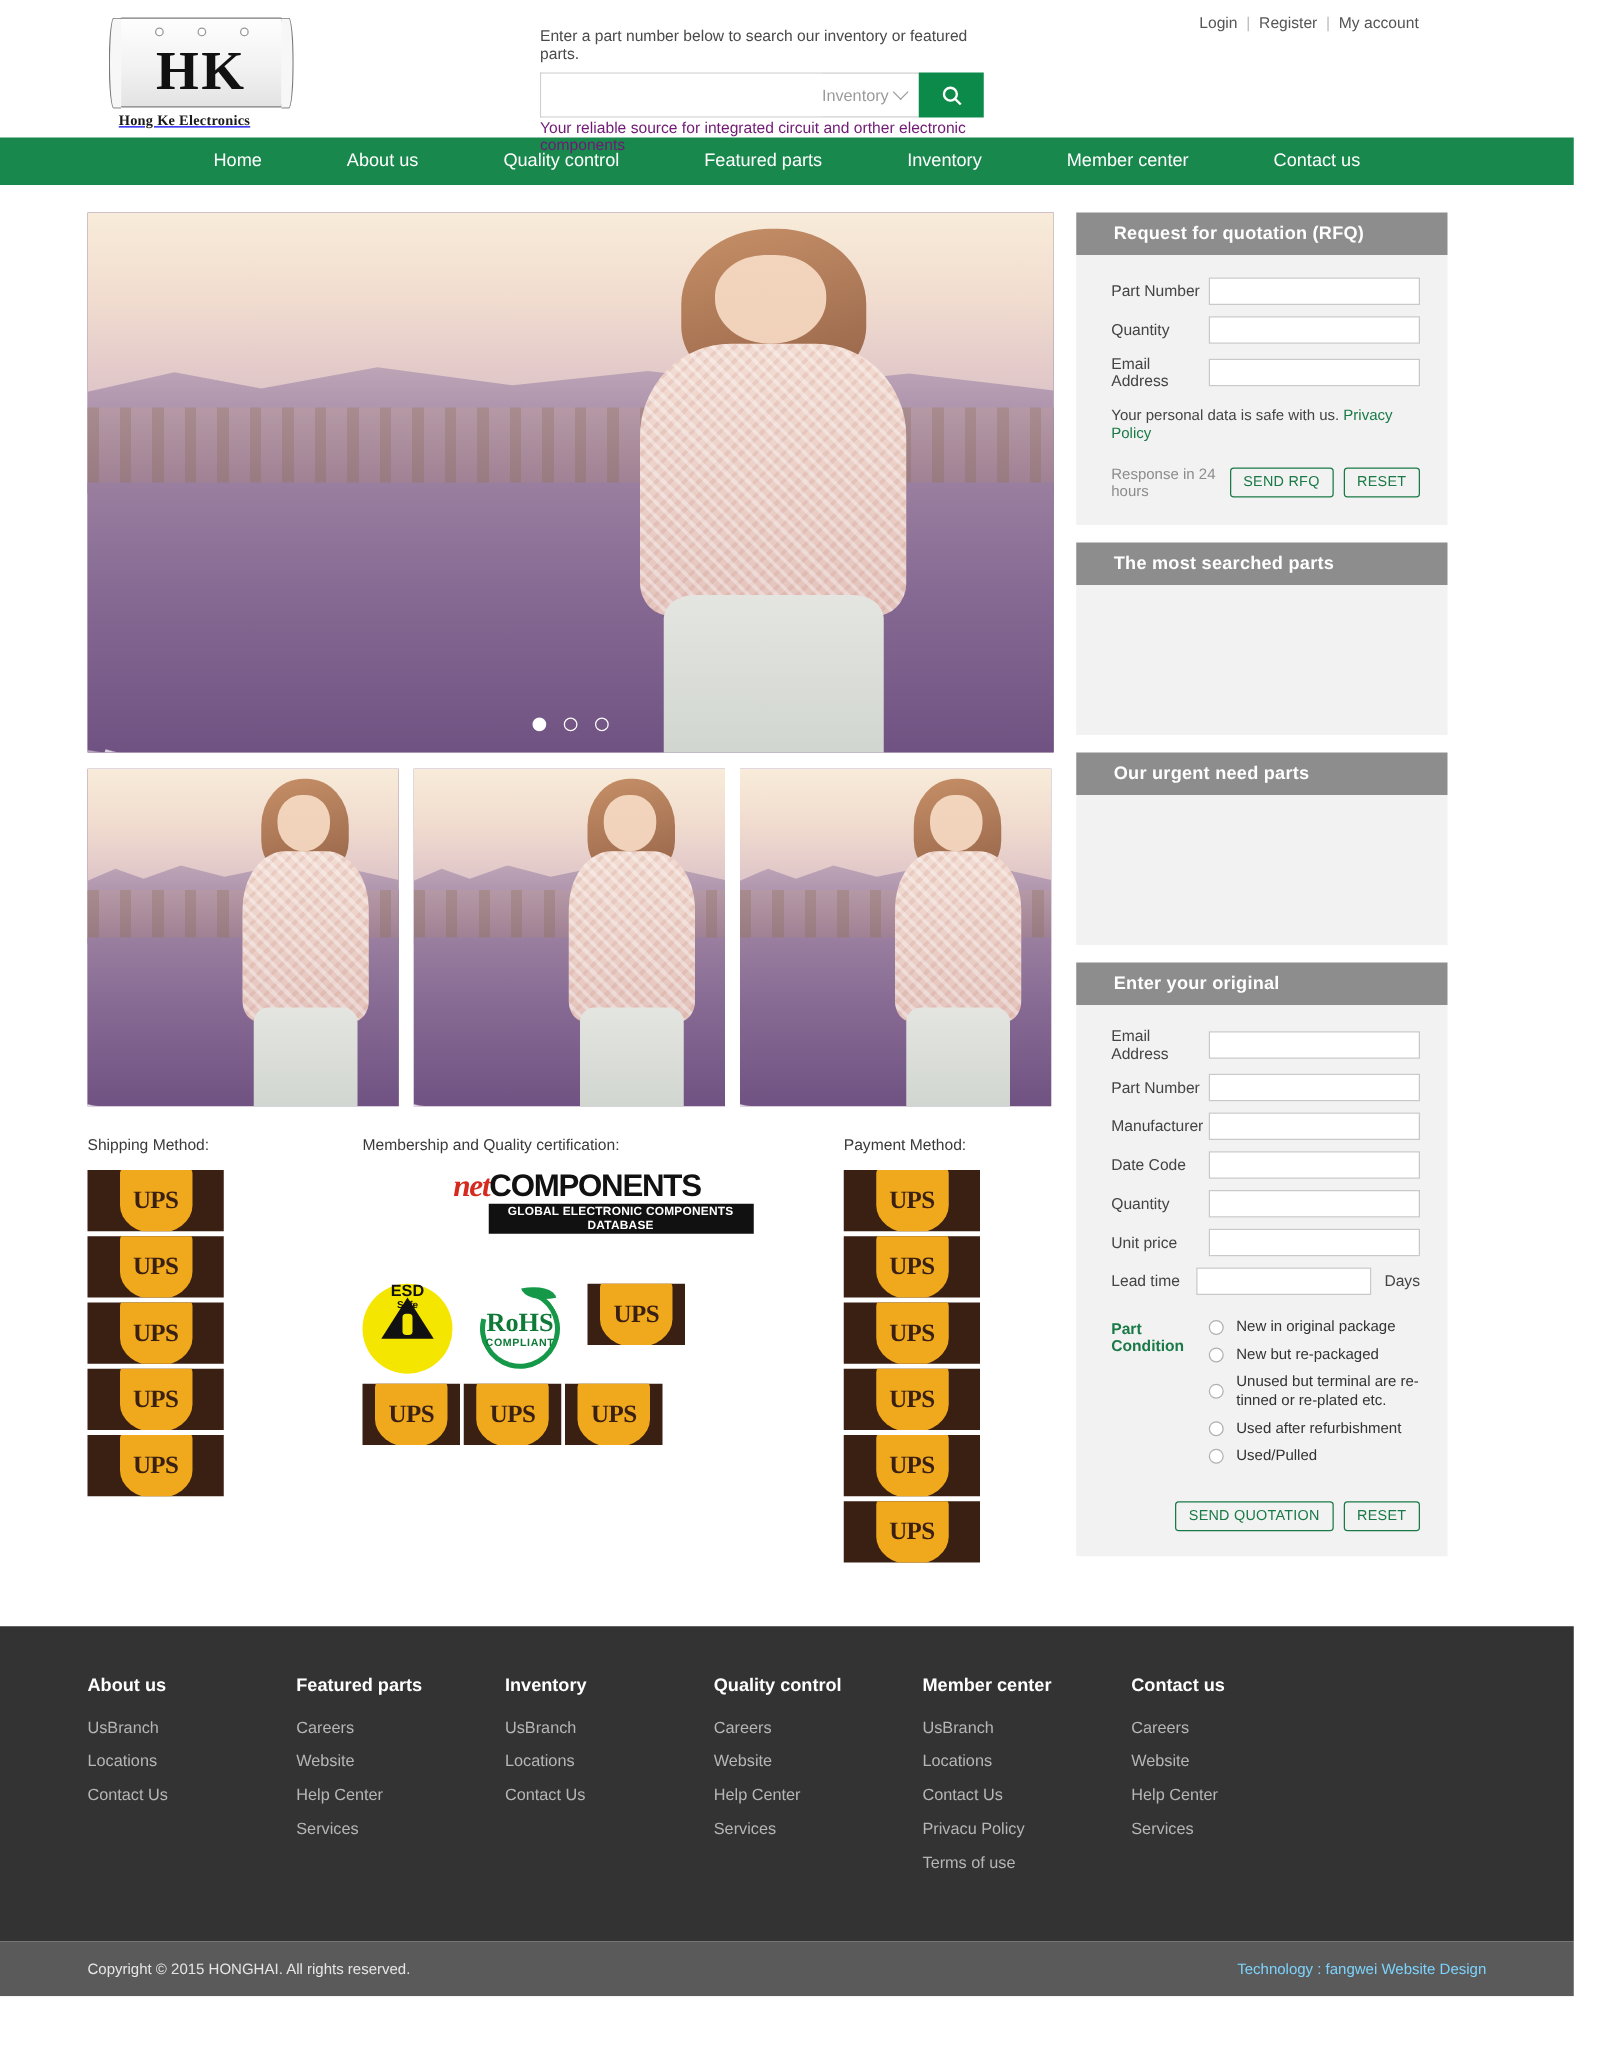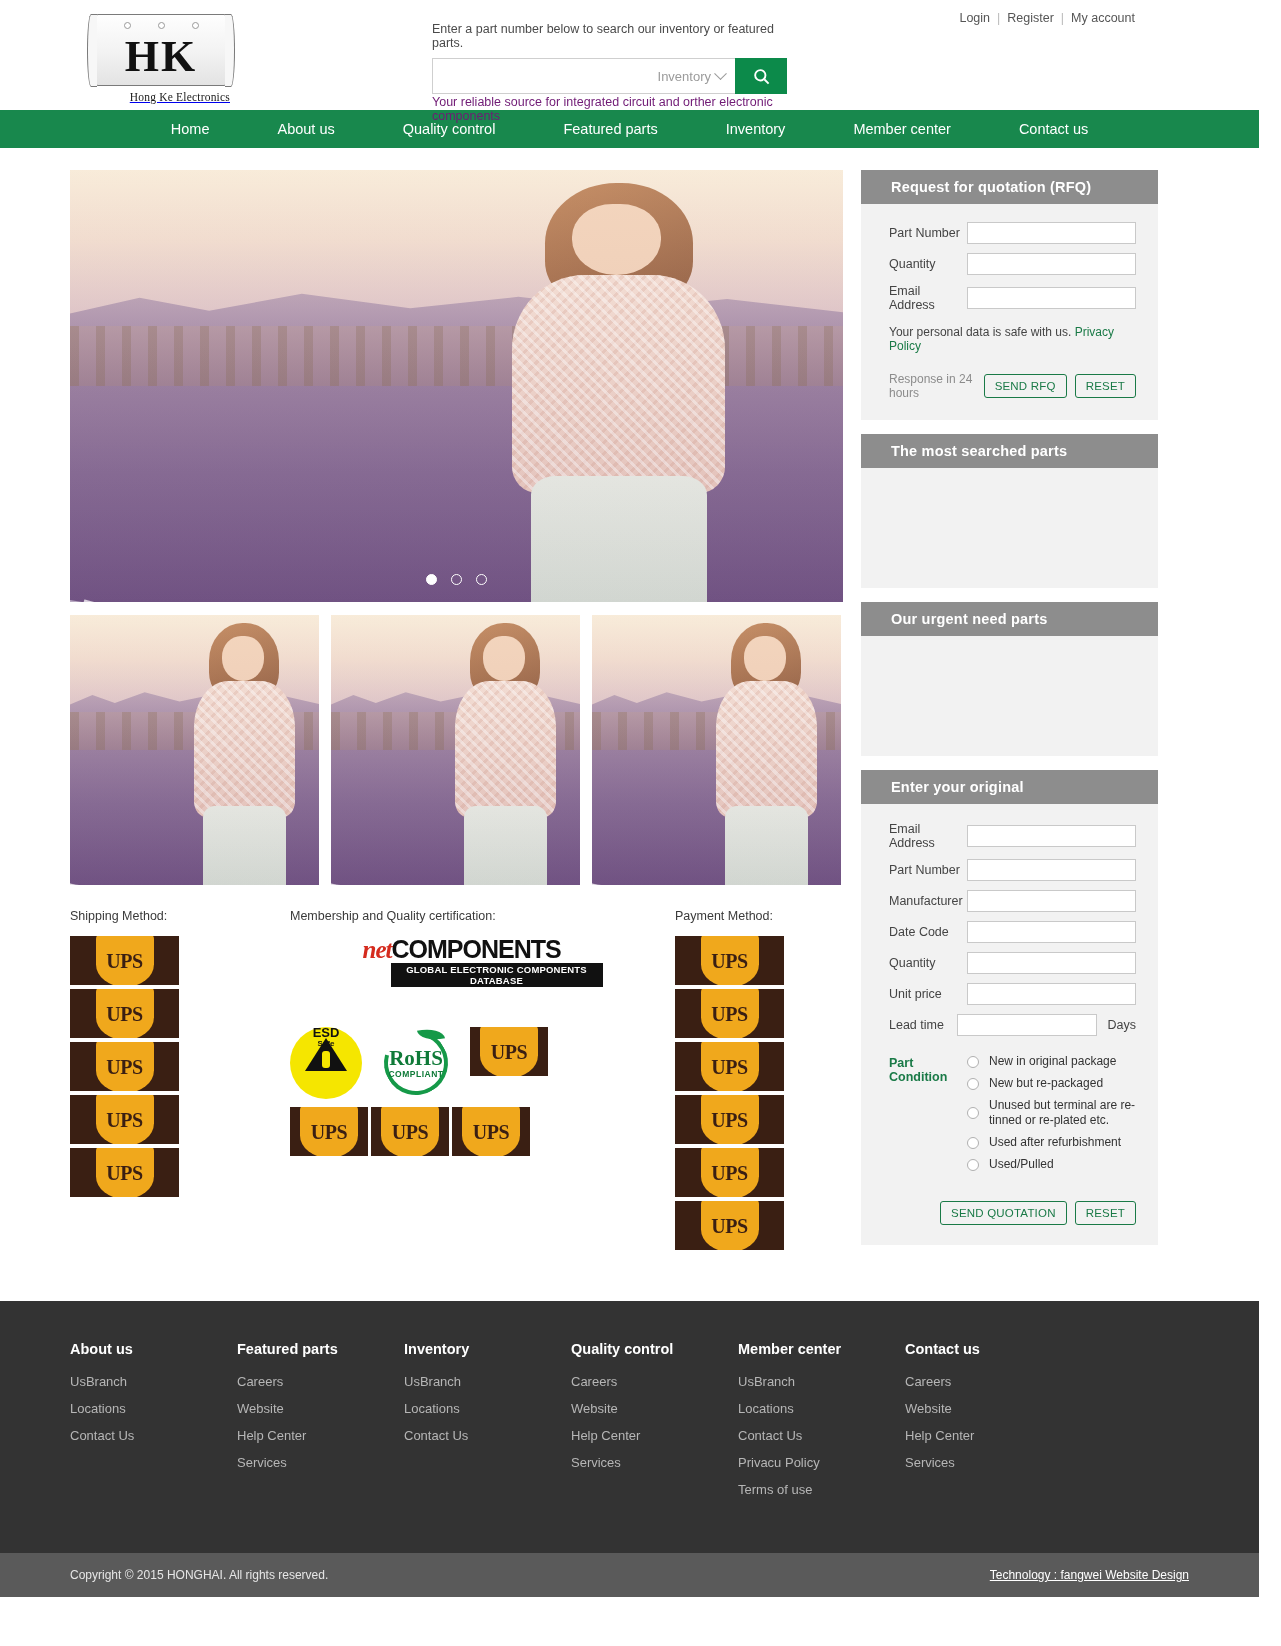--- a/index.html
+++ b/index.html
@@ -35,22 +35,22 @@
   .logo-plate:before{ left:-9px; border-radius:40% 0 0 40%/50% 0 0 50%; border-right:none;}
   .logo-plate:after { right:-9px; border-radius:0 40% 40% 0/0 50% 50% 0; border-left:none;}
   .logo-holes { position:absolute; top:7px; left:0; right:0; display:flex; justify-content:space-around; padding:0 14px;}
   .logo-holes i { width:7px; height:7px; border:1px solid #999; border-radius:50%; background:#fff; display:block;}
   .logo-hk {
     position:absolute; left:0; right:0; top:16px; text-align:center;
     font-family:"Liberation Serif", serif; font-weight:700; font-size:44px;
     letter-spacing:2px; color:#111; line-height:52px;
   }
   .logo-sub {
-    text-align:right; font-family:"Liberation Serif", serif;
-    font-weight:400; font-size:11.5px; color:#1a1a1a; margin-top:5px; letter-spacing:.2px;
+    text-align:left; font-family:"Liberation Serif", serif;
+    font-weight:700; font-size:11.5px; color:#1a1a1a; margin-top:5px; letter-spacing:.2px;
   }
 
   .searchwrap { position:absolute; left:432px; top:22px; width:355px; }
   .search-hint { font-size:12.5px; color:#4a4a4a; margin-bottom:8px; }
   .search-row { display:flex; height:36px; }
   .search-field {
     flex:1; border:1px solid #cfcfcf; border-right:none; background:#fff;
     display:flex; align-items:center; justify-content:flex-end; padding-right:10px;
   }
   .search-input {
@@ -220,21 +220,21 @@
   .footer { background:#333333; padding:40px 70px 44px 70px; margin-top:42px; }
   .fcols { display:flex; }
   .fcol { width:167px; }
   .fcol h4 { margin:0 0 17px 0; font-size:14.5px; color:#fff; font-weight:700; }
   .fcol a { display:block; font-size:13px; color:#b6b6b6; text-decoration:none; margin-bottom:12px; }
   .copybar {
     background:#5a5a5a; padding:15px 70px; display:flex; justify-content:space-between;
     align-items:center;
   }
   .copy { font-size:12px; color:#e6e6e6; }
-  .tech { font-size:12px; color:#ffffff;text-decoration:underline; }
+  .tech { font-size:12px; color:#7dd3fc; }
 </style>
 </head>
 <body>
 
 <div class="page">
 
   <div class="topbar">
 
     <div class="account-links">
       <a href="#">Login</a><span class="sep">|</span><a href="#">Register</a><span class="sep">|</span><a href="#">My account</a>

